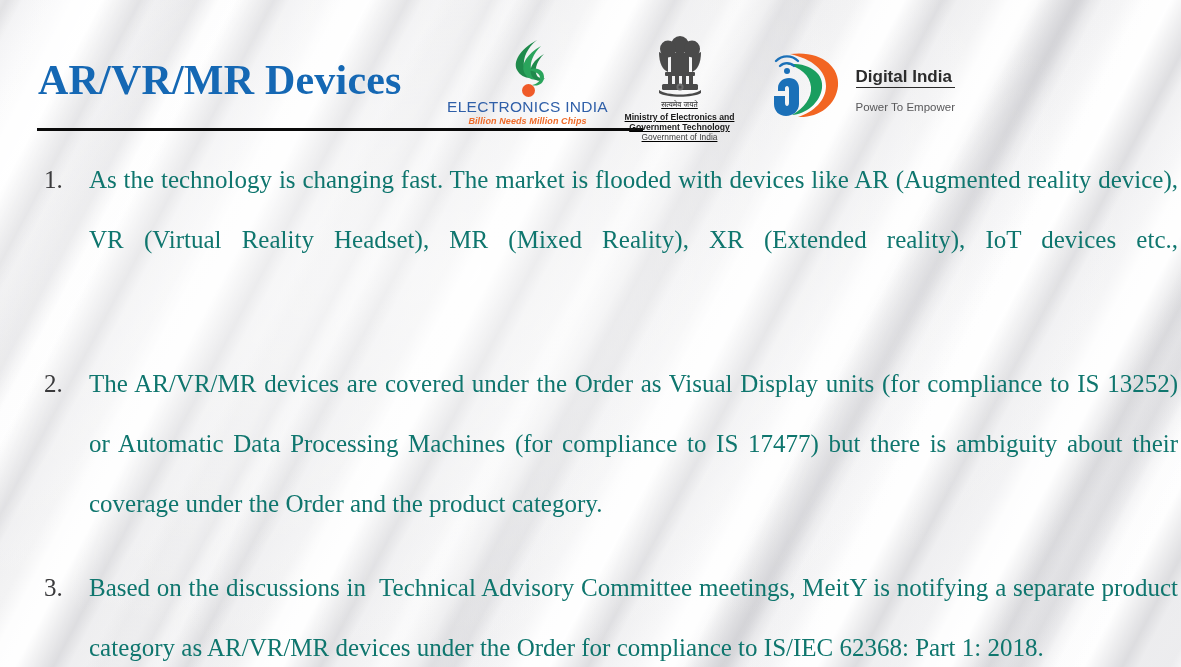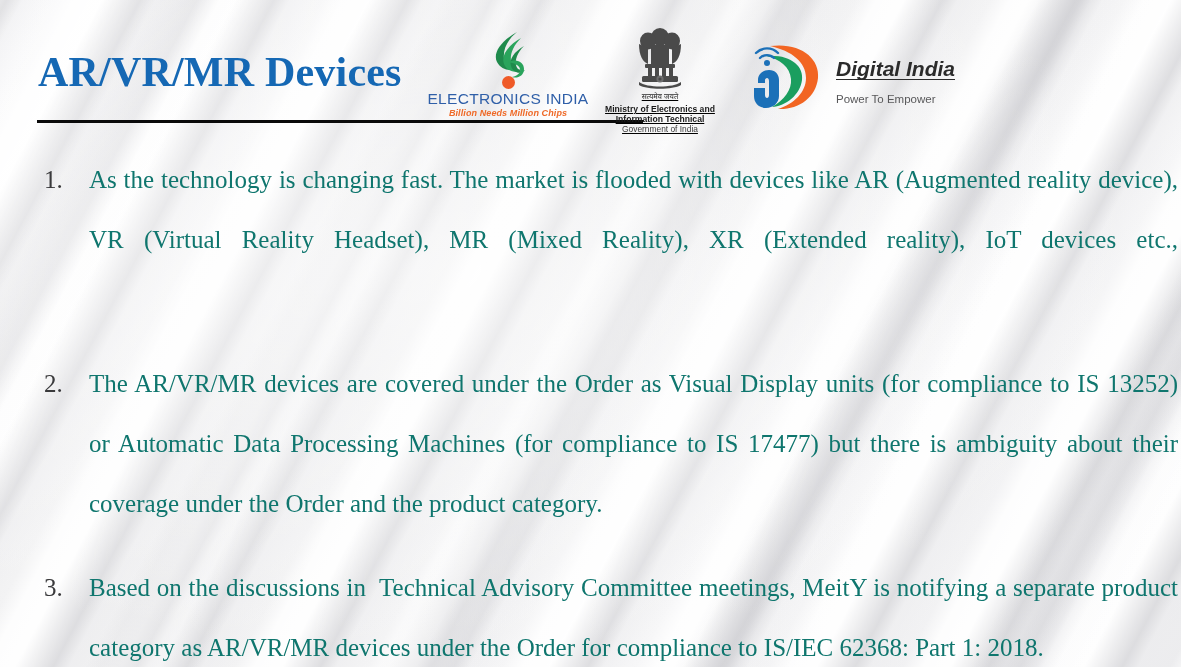--- a/index.html
+++ b/index.html
@@ -51,21 +51,21 @@
   }
   .bg-vig {
     position: absolute;
     inset: 0;
     background: radial-gradient(ellipse at 35% 40%, rgba(255,255,255,0.55) 0%, rgba(255,255,255,0.0) 70%);
   }
 
   
   .header {
     position: absolute;
-    left: 0; top: 0;
+    left: 0; top: 8px;
     width: 965px;
     height: 140px;
   }
   .slide-title {
     position: absolute;
     left: 38px;
     top: 48px;
     font-family: "Liberation Serif", "DejaVu Serif", serif;
     font-weight: bold;
     font-size: 42px;
@@ -187,23 +187,22 @@
     position: relative;
   }
   .di-text {
     display: flex;
     flex-direction: column;
     justify-content: center;
     padding-top: 10px;
   }
   .di-name {
     font-family: "Liberation Sans", "DejaVu Sans", sans-serif;
-    font-style: italic;
     font-weight: bold;
-    font-size: 21px;
+    font-size: 17px;
     color: #2b2b2b;
     line-height: 19px;
     border-bottom: 1.6px solid #2b2b2b;
     padding-bottom: 1px;
     white-space: nowrap;
   }
   .di-tag {
     font-family: "Liberation Sans", "DejaVu Sans", sans-serif;
     font-size: 11.5px;
     color: #58585a;
@@ -302,21 +301,21 @@
               <rect x="13" y="50" width="36" height="6" rx="1.5"></rect>
               <circle cx="31" cy="53" r="3.6" fill="#6d6d6d"></circle>
               <circle cx="31" cy="53" r="1.6" fill="#4a4a4a"></circle>
 
               <path d="M10 56 C18 62, 44 62, 52 56 L52 59 C44 64, 18 64, 10 59 Z"></path>
             </g>
           </svg>
         </div>
         <div class="emblem-motto">सत्यमेव जयते</div>
         <div class="meity-l1">Ministry of Electronics and</div>
-        <div class="meity-l2">Information Technical</div>
+        <div class="meity-l2">Government Technology</div>
         <div class="meity-l3">Government of India</div>
       </div>
 
       <div class="logo-di">
         <div class="di-mark">
           <svg viewBox="0 0 88 74" width="88" height="74" aria-hidden="true">
             <path d="M28 6 C58 2, 78 18, 76 38 C74 58, 56 70, 36 69 C52 64, 64 52, 64 38 C64 22, 50 11, 28 6 Z" fill="#f26522"></path>
             <path d="M24 16 C48 14, 62 26, 60 40 C58 55, 44 66, 30 67 C42 60, 50 50, 49 39 C48 27, 38 19, 24 16 Z" fill="#1a9e5f"></path>
             <path d="M16 40 C16 34, 21 30, 27 30 C33 30, 37 34, 37 40 L37 56 C37 63, 31 68, 24 68 C17 68, 12 63, 12 56 L12 48 L23 48 L23 55 C23 57, 24 58, 25 58 C26 58, 27 57, 27 55 L27 41 C27 39, 26 38, 25 38 C24 38, 23 39, 23 40 L23 43 L16 43 Z" fill="#1b70b8"></path>
             <circle cx="25" cy="23" r="3" fill="#1b70b8"></circle>

